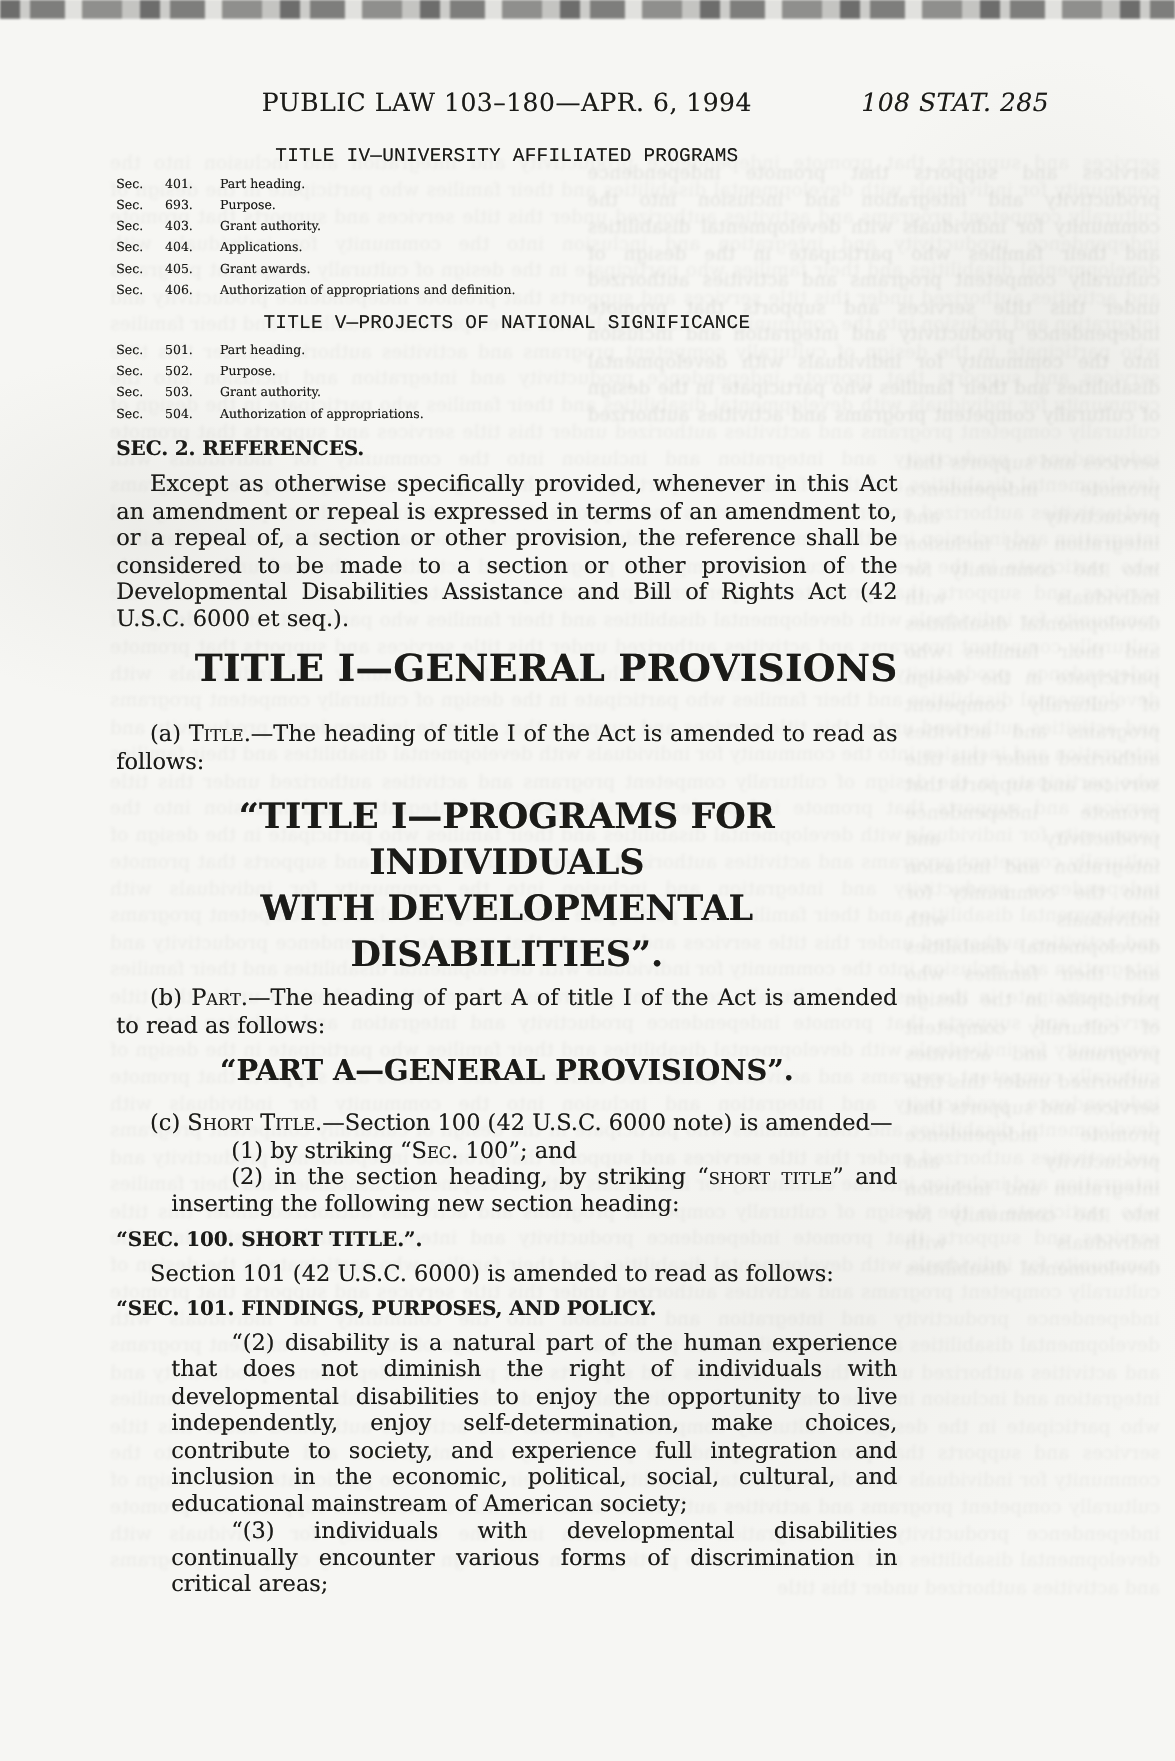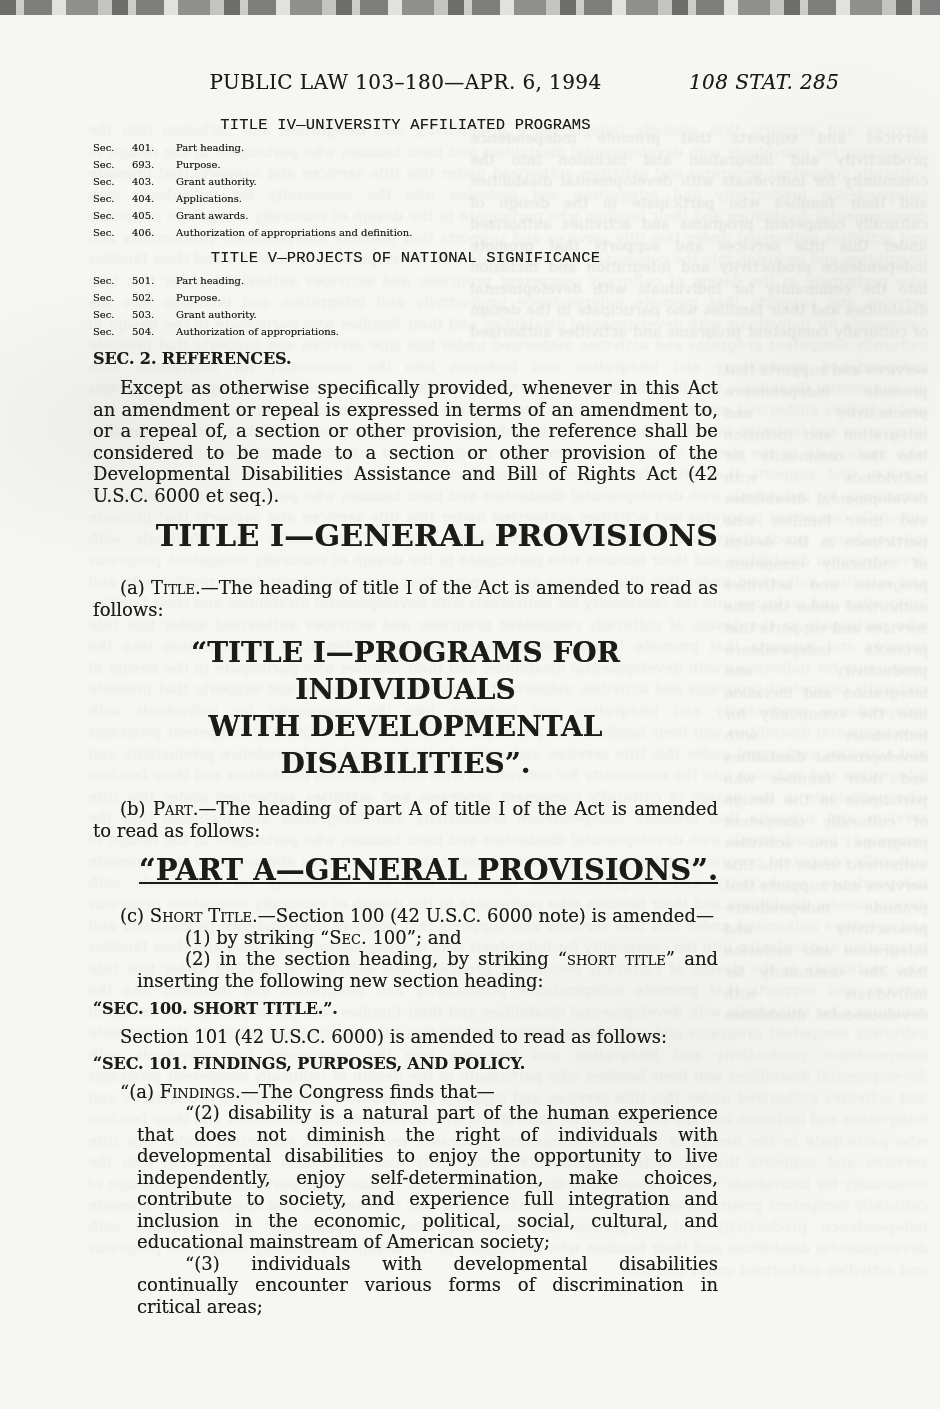--- a/index.html
+++ b/index.html
@@ -50,22 +50,22 @@
               margin:0 0 9px 0; }
   .body { font-size:18px; line-height:21.5px; margin:0 0 12px 0; }
   .just { text-align:justify; }
   .indent { text-indent:27px; }
   .sub { margin-left:44px; text-indent:48px; margin-bottom:0; }
   .tight { margin-bottom:0; }
 
   .title-big { font-size:30px; font-weight:bold; text-align:right;
                margin:10px 0 24px 0; letter-spacing:.2px; }
   .quoted-title { font-size:28px; font-weight:bold; text-align:center;
-                  line-height:37px; white-space:pre-line; margin:8px 0 16px 0; }
-  .part-title { font-size:29px; font-weight:bold; text-align:right; margin:6px 0 18px 0;text-decoration:underline; }
+                  line-height:37px; white-space:pre-line; margin:8px 0 6px 0; }
+  .part-title { font-size:23px; font-weight:bold; text-align:center; margin:6px 0 18px 0; }
 
   .run-sc { font-variant:small-caps;text-align:center; }
   .mb6 { margin-bottom:6px; } .mb8 { margin-bottom:8px; } .mb14 { margin-bottom:14px; }
   .mt4 { margin-top:4px; }
 </style>
 </head>
 <body>
 
 <div class="page">
 
@@ -157,18 +157,17 @@
     <p class="body just indent tight"><span>(c) </span><span class="run-sc">Short Title</span><span>.—Section 100 (42 U.S.C. 6000 note) is amended—</span></p>
     <p class="body sub"><span>(1) by striking “</span><span class="run-sc">Sec. 100</span><span>”; and</span></p>
     <p class="body sub just mb8"><span>(2) in the section heading, by striking “</span><span class="run-sc">short title</span><span>” and inserting the following new section heading:</span></p>
 
     <h3 class="sec-head mb8">“SEC. 100. SHORT TITLE.”.</h3>
 
     <p class="body just indent mb6">Section 101 (42 U.S.C. 6000) is amended to read as follows:</p>
 
     <h3 class="sec-head mb8">“SEC. 101. FINDINGS, PURPOSES, AND POLICY.</h3>
 
-    <p class="body just indent tight"><span>“(a) </span><span class="run-sc">Findings</span><span>.—The Congress finds that—</span></p>
     <p class="body sub just">“(2) disability is a natural part of the human experience that does not diminish the right of individuals with developmental disabilities to enjoy the opportunity to live independently, enjoy self-determination, make choices, contribute to society, and experience full integration and inclusion in the economic, political, social, cultural, and educational mainstream of American society;</p>
     <p class="body sub just">“(3) individuals with developmental disabilities continually encounter various forms of discrimination in critical areas;</p>
 
   </div>
 </div>
 
 </body></html>

